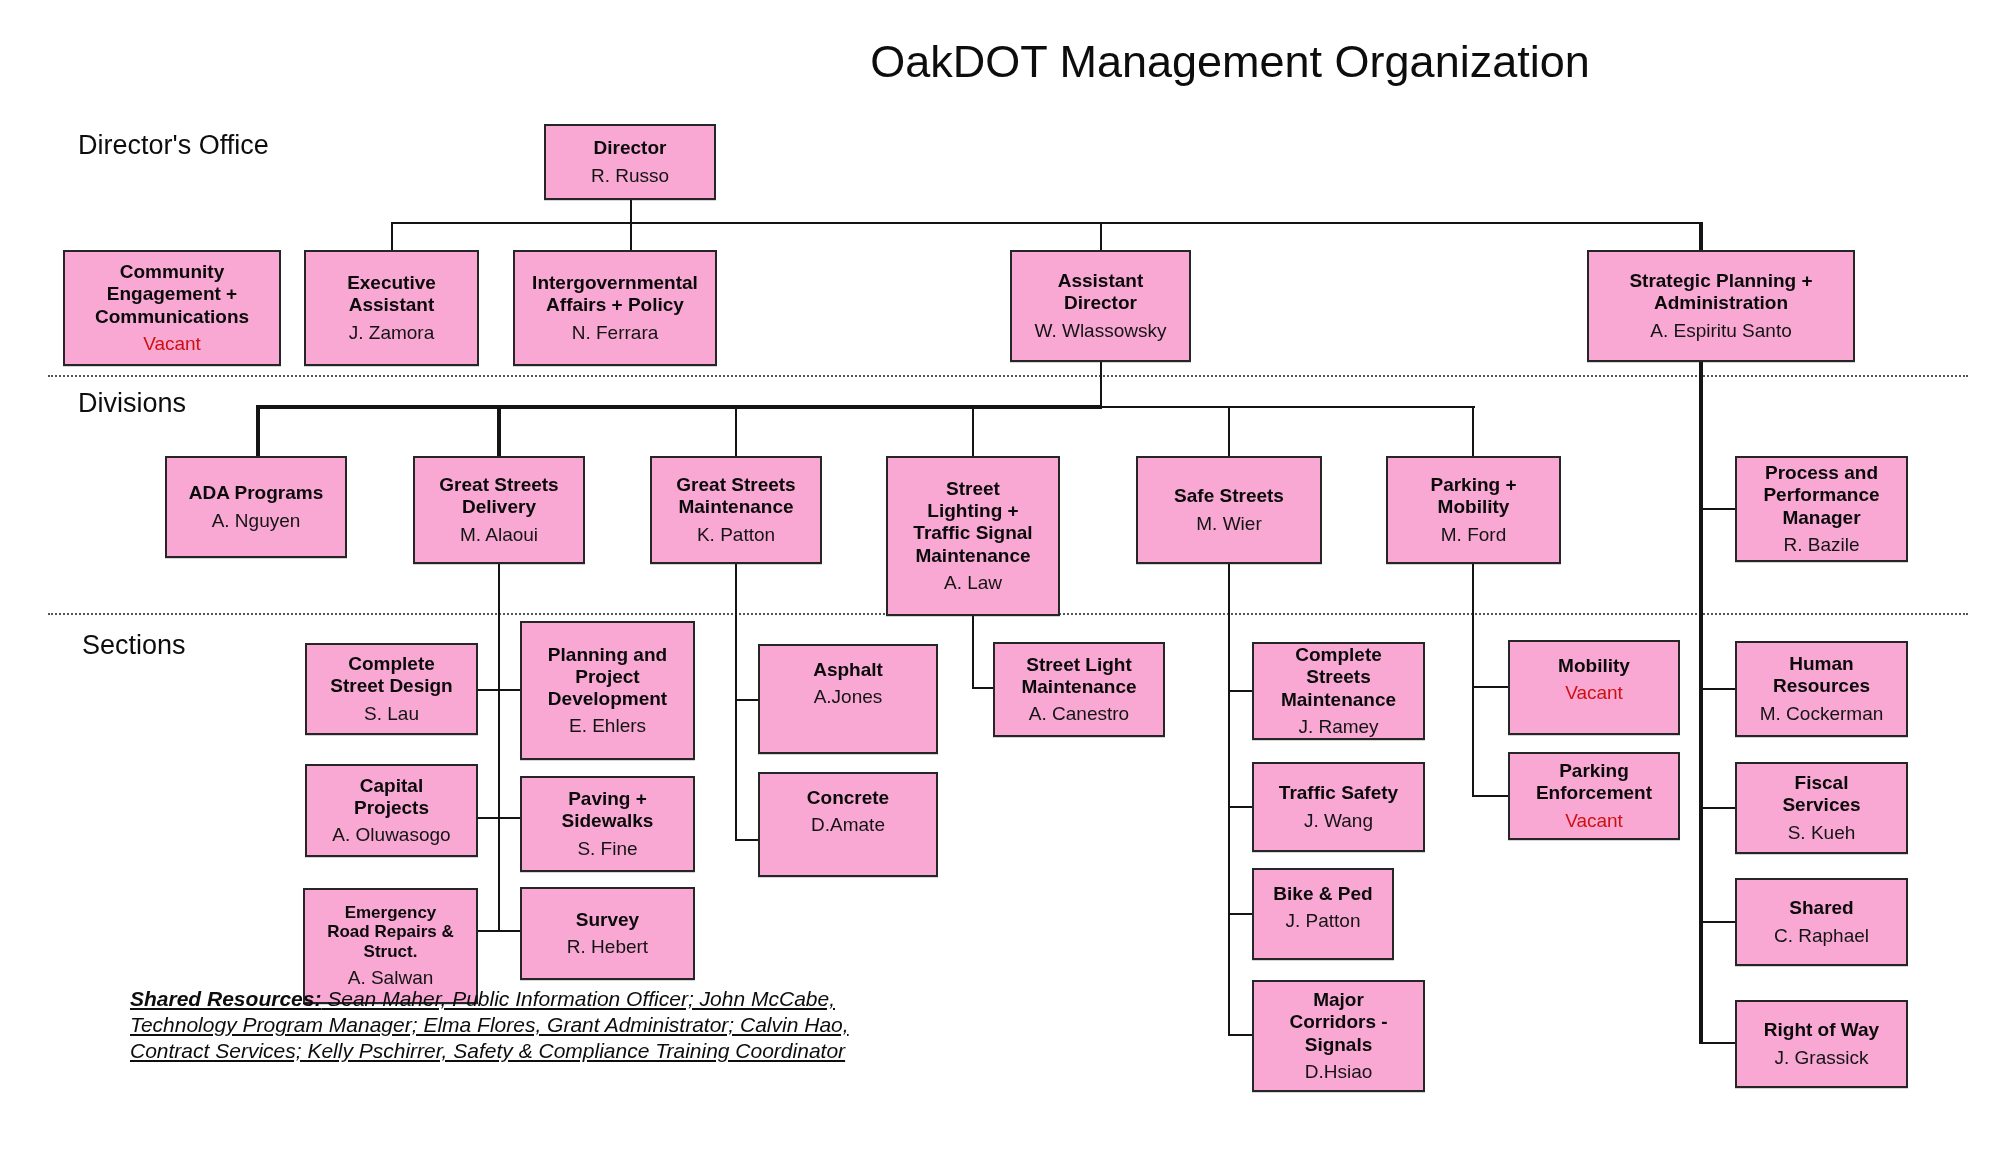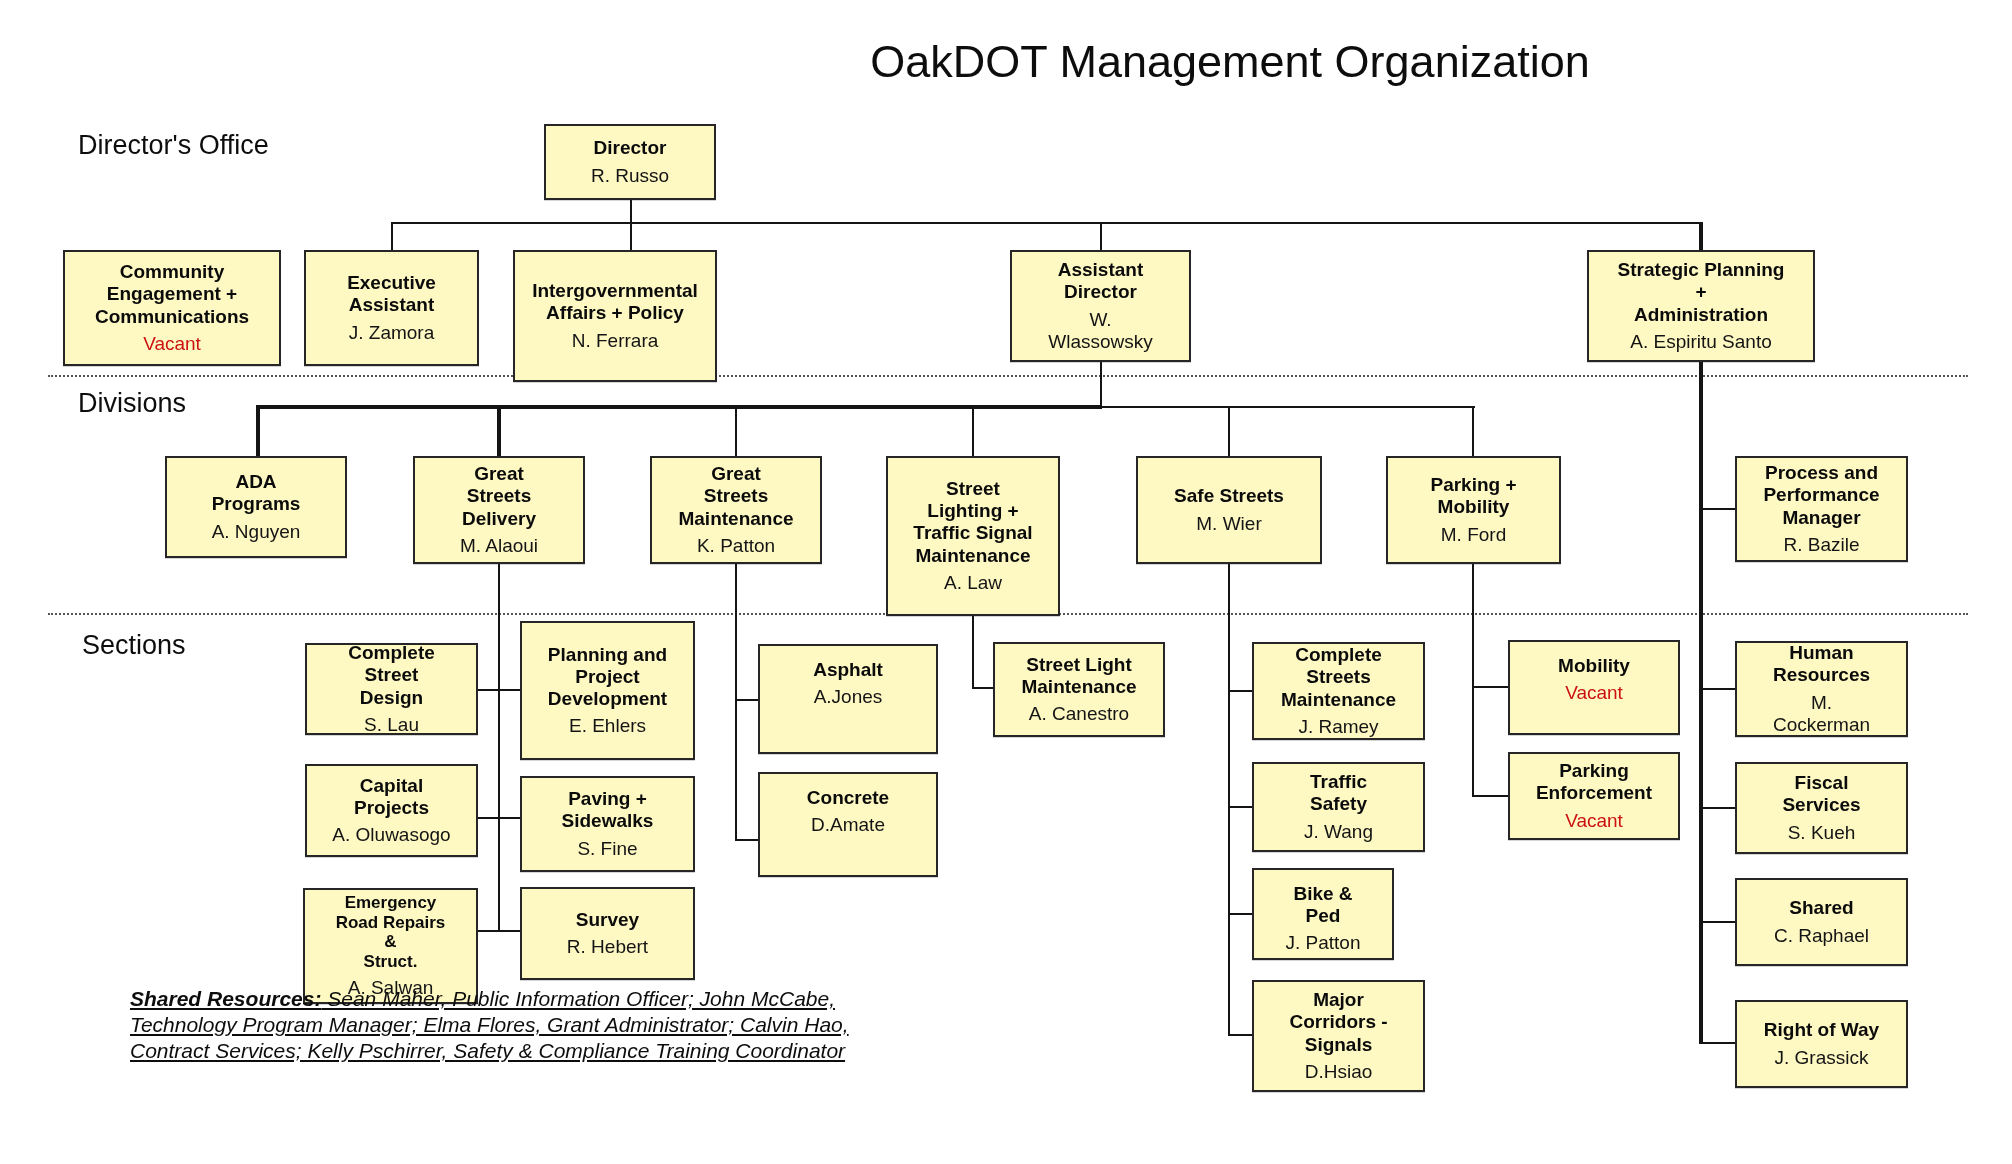--- a/index.html
+++ b/index.html
@@ -4,23 +4,23 @@
 <style>
   html,body{margin:0;padding:0;background:#ffffff;}
   body{font-family:"Liberation Sans","DejaVu Sans",sans-serif;color:#111;}
   #canvas{position:relative;width:2012px;height:1164px;background:#ffffff;overflow:hidden;}
 
   .page-title{position:absolute;left:660px;top:36px;width:1140px;text-align:center;
     font-size:45px;font-weight:400;letter-spacing:0px;color:#0d0d0d;}
 
   .zone-label{position:absolute;font-size:27px;color:#0d0d0d;}
 
-  .box{position:absolute;box-sizing:border-box;background:#fef9c3;border:2px solid #262626;
+  .box{position:absolute;box-sizing:border-box;background:#f9a8d4;border:2px solid #262626;
     display:flex;flex-direction:column;align-items:center;justify-content:center;
-    text-align:center;padding:4px 25px;box-shadow:0 1px 0 #26262633;}
+    text-align:center;padding:4px 17px;box-shadow:0 1px 0 #26262633;}
   .box.v-top{justify-content:flex-start;padding-top:13px;}
   .bt{font-weight:700;font-size:19px;line-height:1.17;white-space:pre-line;color:#0b0b0b;}
   .bt.small-title{font-size:17px;}
   .bp{font-size:19px;line-height:1.17;margin-top:5px;white-space:pre-line;color:#141414;}
   .bp.vacant{color:#cc1111;}
 
   i.h,i.v,i.hk,i.vk{position:absolute;display:block;background:#141414;}
   i.h{height:2px;} i.v{width:2px;} i.hk{height:4px;} i.vk{width:4px;}
 
   .dotted{position:absolute;left:48px;width:1920px;height:0;border-top:2px dotted #555;}
@@ -96,31 +96,31 @@
     <div class="bt">Community
 Engagement +
 Communications</div>
     <div class="bp vacant">Vacant</div>
   </div>
   <div class="box" style="left:304px;top:250px;width:175px;height:116px">
     <div class="bt">Executive
 Assistant</div>
     <div class="bp">J. Zamora</div>
   </div>
-  <div class="box" style="left:513px;top:250px;width:204px;height:132px">
+  <div class="box" style="left:513px;top:250px;width:204px;height:116px">
     <div class="bt">Intergovernmental
 Affairs + Policy</div>
     <div class="bp">N. Ferrara</div>
   </div>
   <div class="box" style="left:1010px;top:250px;width:181px;height:112px">
     <div class="bt">Assistant
 Director</div>
     <div class="bp">W. Wlassowsky</div>
   </div>
-  <div class="box" style="left:1587px;top:250px;width:228px;height:112px">
+  <div class="box" style="left:1587px;top:250px;width:268px;height:112px">
     <div class="bt">Strategic Planning +
 Administration</div>
     <div class="bp">A. Espiritu Santo</div>
   </div>
 
   <div class="box" style="left:165px;top:456px;width:182px;height:102px">
     <div class="bt">ADA Programs</div>
     <div class="bp">A. Nguyen</div>
   </div>
   <div class="box" style="left:413px;top:456px;width:172px;height:108px">

